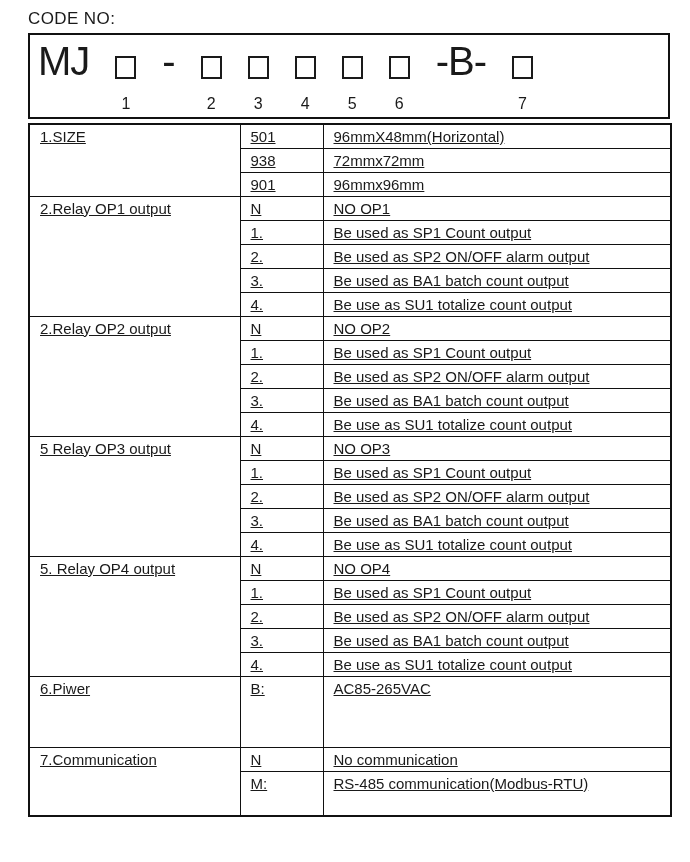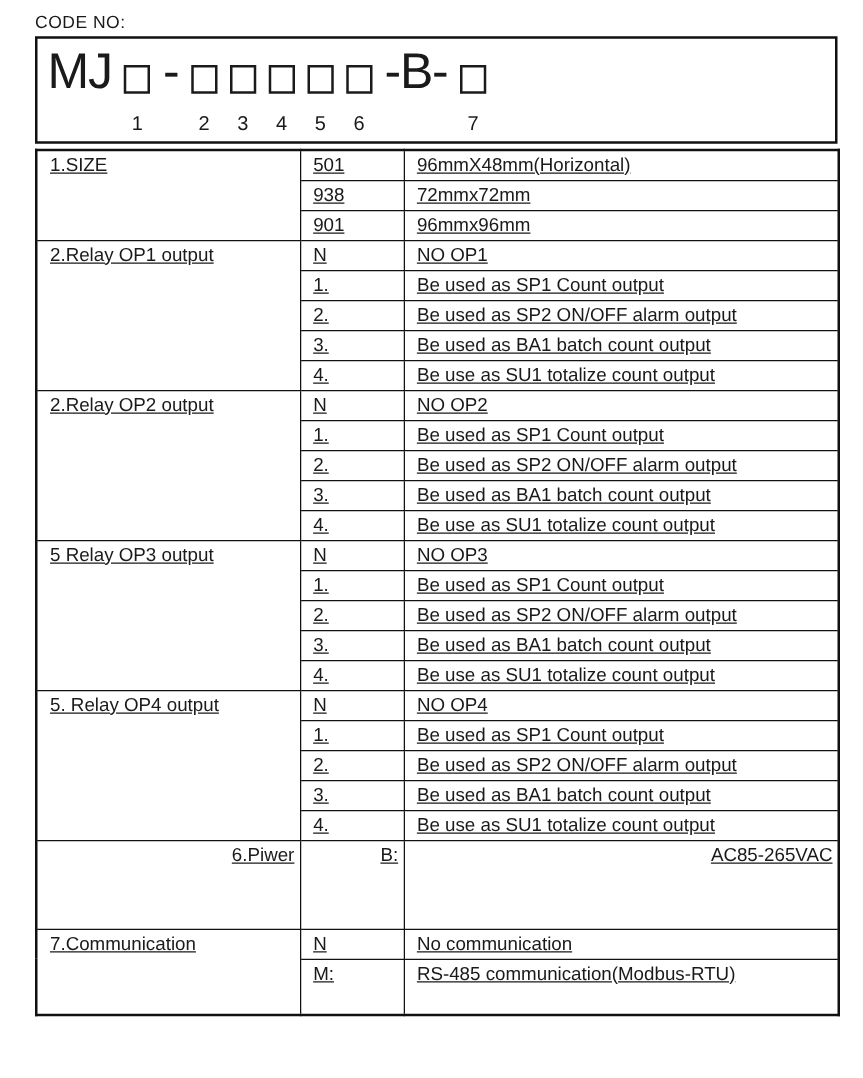--- a/index.html
+++ b/index.html
@@ -7,36 +7,36 @@
   body {
     width: 690px;
     height: 862px;
     font-family: "Liberation Sans", "DejaVu Sans", sans-serif;
     color: #1a1a1a;
     overflow: hidden;
   }
   .page { padding: 9px 20px 0 28px; }
 
   .code-no {
-    font-size: 14px;
+    font-size: 17px;
     letter-spacing: 0.4px;
     margin-bottom: 4px;
   }
 
   .header-box {
     width: 642px;
     height: 86px;
     border: 2px solid #111111;
     padding: 7px 0 0 8px;
     margin-bottom: 4px;
   }
   .code-line {
     display: flex;
     align-items: flex-end;
-    column-gap: 10px;
+    column-gap: 26px;
   }
   .seg { display: flex; flex-direction: column; align-items: center; }
   .glyph {
     height: 38px;
     display: flex;
     align-items: flex-end;
   }
   .big {
     font-size: 40px;
     line-height: 38px;
@@ -241,21 +241,21 @@
           <td class="desc-cell">Be used as SP2 ON/OFF alarm output</td>
         </tr>
         <tr style="height: 24px;">
           <td class="code-cell">3.</td>
           <td class="desc-cell">Be used as BA1 batch count output</td>
         </tr>
         <tr style="height: 24px;">
           <td class="code-cell">4.</td>
           <td class="desc-cell">Be use as SU1 totalize count output</td>
         </tr>
-        <tr style="height: 71px; text-align: right;">
+        <tr style="height: 71px;">
           <td class="label-cell" rowspan="1">6.Piwer</td>
           <td class="code-cell">B:</td>
           <td class="desc-cell">AC85-265VAC</td>
         </tr>
         <tr style="height: 24px; margin-top: 48px;">
           <td class="label-cell" rowspan="2">7.Communication</td>
           <td class="code-cell">N</td>
           <td class="desc-cell">No communication</td>
         </tr>
         <tr style="height: 45px;">

